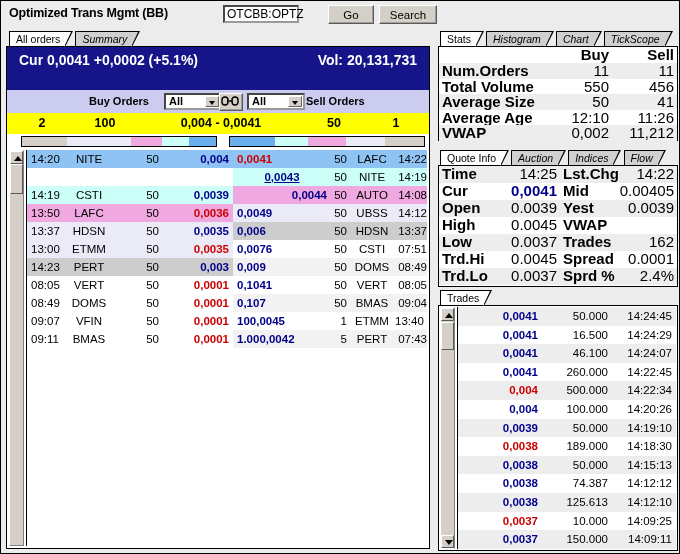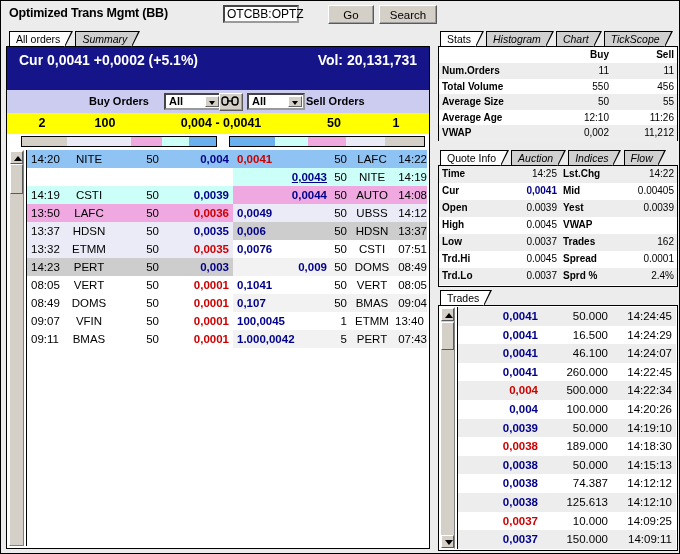--- a/index.html
+++ b/index.html
@@ -135,21 +135,21 @@
   
   .right-col{position:absolute;left:435px;top:0;width:243px;height:554px;}
 
   .panel{position:absolute;border:1px solid #000;background:#fff;box-sizing:border-box;}
   #stats-panel{left:2px;top:45px;width:240px;height:95px;}
   #quote-panel{left:2px;top:164px;width:240px;height:122px;}
   #trades-panel{left:2px;top:304px;width:240px;height:246px;}
 
   .grid-row{position:relative;height:15.5px;width:100%;}
   .grid-row.alt{background:#ededed;}
-  .g{position:absolute;top:1px;font-size:10px;line-height:13px;white-space:nowrap;}
+  .g{position:absolute;top:1px;font-size:15px;line-height:13px;white-space:nowrap;}
   .g.lbl{left:3px;font-weight:bold;}
 
   
   .st-head{left:0;top:0;width:238px;height:16px;position:relative;}
   #st-buy-h{left:118px;width:52px;text-align:right;font-weight:bold;}
   #st-sell-h{left:180px;width:55px;text-align:right;font-weight:bold;}
   .st-buy{left:118px;width:52px;text-align:right;}
   .st-sell{left:180px;width:55px;text-align:right;}
 
   
@@ -269,21 +269,21 @@
             </div>
           </div>
           <div class="book-row">
             <div class="half-l" style="background: rgb(142, 195, 243); margin-top: 30px;">
               <div class="bk bk-time">14:21</div>
               <div class="bk bk-mm">AUTO</div>
               <div class="bk bk-size">50</div>
               <div class="bk bk-price up">0,004</div>
             </div>
             <div class="half-r" style="background: rgb(204, 255, 247);">
-              <div class="bk up" style="left:4px;width:90px;text-align:right;font-weight:bold;text-decoration:underline;">0,0043</div>
+              <div class="bk up" style="left:4px;width:90px;text-align:center;font-weight:bold;text-decoration:underline;">0,0043</div>
               <div class="bk" style="left:86px;width:28px;text-align:right;">50</div>
               <div class="bk" style="left:118px;width:42px;text-align:center;">NITE</div>
               <div class="bk" style="left:162px;width:32px;text-align:right;">14:19</div>
             </div>
           </div>
           <div class="book-row">
             <div class="half-l" style="background: rgb(204, 255, 247);">
               <div class="bk bk-time">14:19</div>
               <div class="bk bk-mm">CSTI</div>
               <div class="bk bk-size">50</div>
@@ -319,41 +319,41 @@
             </div>
             <div class="half-r" style="background: rgb(205, 205, 205);">
               <div class="bk up" style="left:4px;width:90px;text-align:left;font-weight:bold;">0,006</div>
               <div class="bk" style="left:86px;width:28px;text-align:right;">50</div>
               <div class="bk" style="left:118px;width:42px;text-align:center;">HDSN</div>
               <div class="bk" style="left:162px;width:32px;text-align:right;">13:37</div>
             </div>
           </div>
           <div class="book-row">
             <div class="half-l" style="background: rgb(235, 235, 247);">
-              <div class="bk bk-time">13:32</div>
+              <div class="bk bk-time">13:00</div>
               <div class="bk bk-mm">ETMM</div>
               <div class="bk bk-size">50</div>
               <div class="bk bk-price dn">0,0035</div>
             </div>
             <div class="half-r" style="background: rgb(255, 255, 255);">
               <div class="bk up" style="left:4px;width:90px;text-align:left;font-weight:bold;">0,0076</div>
               <div class="bk" style="left:86px;width:28px;text-align:right;">50</div>
               <div class="bk" style="left:118px;width:42px;text-align:center;">CSTI</div>
               <div class="bk" style="left:162px;width:32px;text-align:right;">07:51</div>
             </div>
           </div>
           <div class="book-row">
             <div class="half-l" style="background: rgb(205, 205, 205);">
               <div class="bk bk-time">14:23</div>
               <div class="bk bk-mm">PERT</div>
               <div class="bk bk-size">50</div>
               <div class="bk bk-price up">0,003</div>
             </div>
             <div class="half-r" style="background: rgb(242, 242, 242);">
-              <div class="bk up" style="left:4px;width:90px;text-align:right;font-weight:bold;">0,009</div>
+              <div class="bk up" style="left:4px;width:90px;text-align:left;font-weight:bold;">0,009</div>
               <div class="bk" style="left:86px;width:28px;text-align:right;">50</div>
               <div class="bk" style="left:118px;width:42px;text-align:center;">DOMS</div>
               <div class="bk" style="left:162px;width:32px;text-align:right;">08:49</div>
             </div>
           </div>
           <div class="book-row">
             <div class="half-l" style="background: rgb(255, 255, 255);">
               <div class="bk bk-time">08:05</div>
               <div class="bk bk-mm">VERT</div>
               <div class="bk bk-size">50</div>
@@ -433,21 +433,21 @@
             <div class="g st-sell">11</div>
           </div>
           <div class="grid-row">
             <div class="g lbl">Total Volume</div>
             <div class="g st-buy">550</div>
             <div class="g st-sell">456</div>
           </div>
           <div class="grid-row alt">
             <div class="g lbl">Average Size</div>
             <div class="g st-buy">50</div>
-            <div class="g st-sell">55</div>
+            <div class="g st-sell">41</div>
           </div>
           <div class="grid-row">
             <div class="g lbl">Average Age</div>
             <div class="g st-buy">12:10</div>
             <div class="g st-sell">11:26</div>
           </div>
           <div class="grid-row alt">
             <div class="g lbl">VWAP</div>
             <div class="g st-buy">0,002</div>
             <div class="g st-sell">11,212</div>

